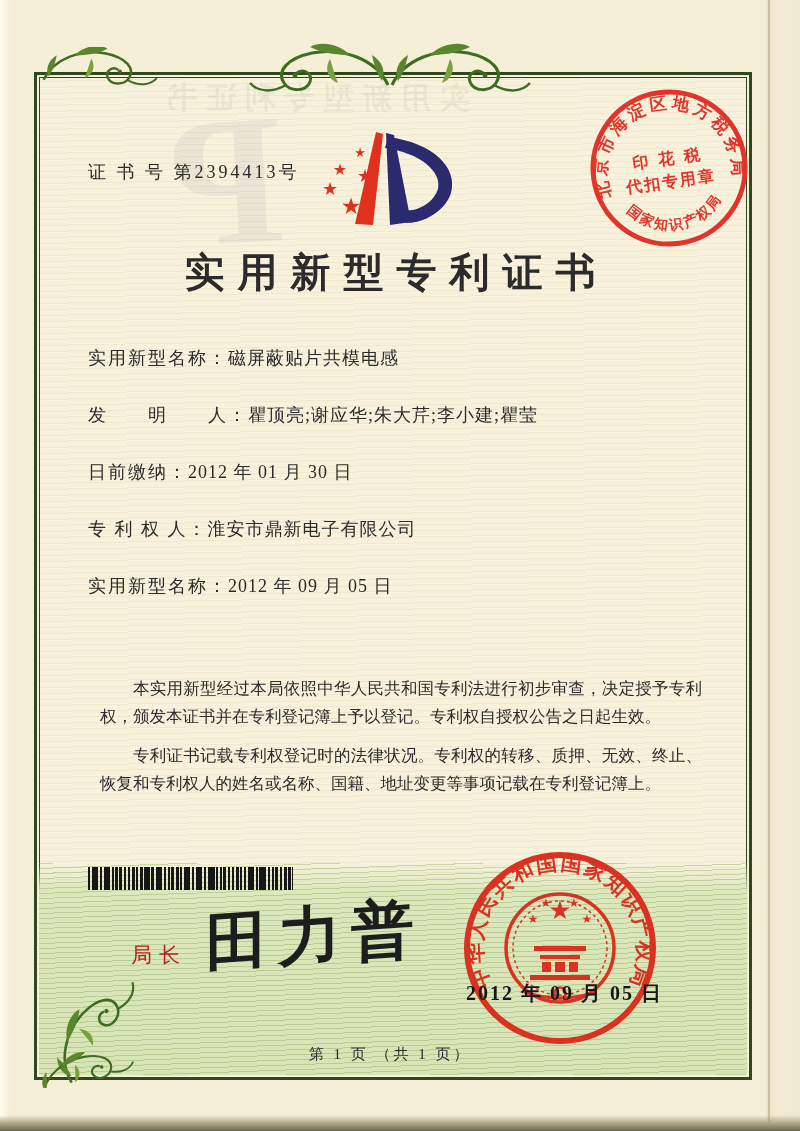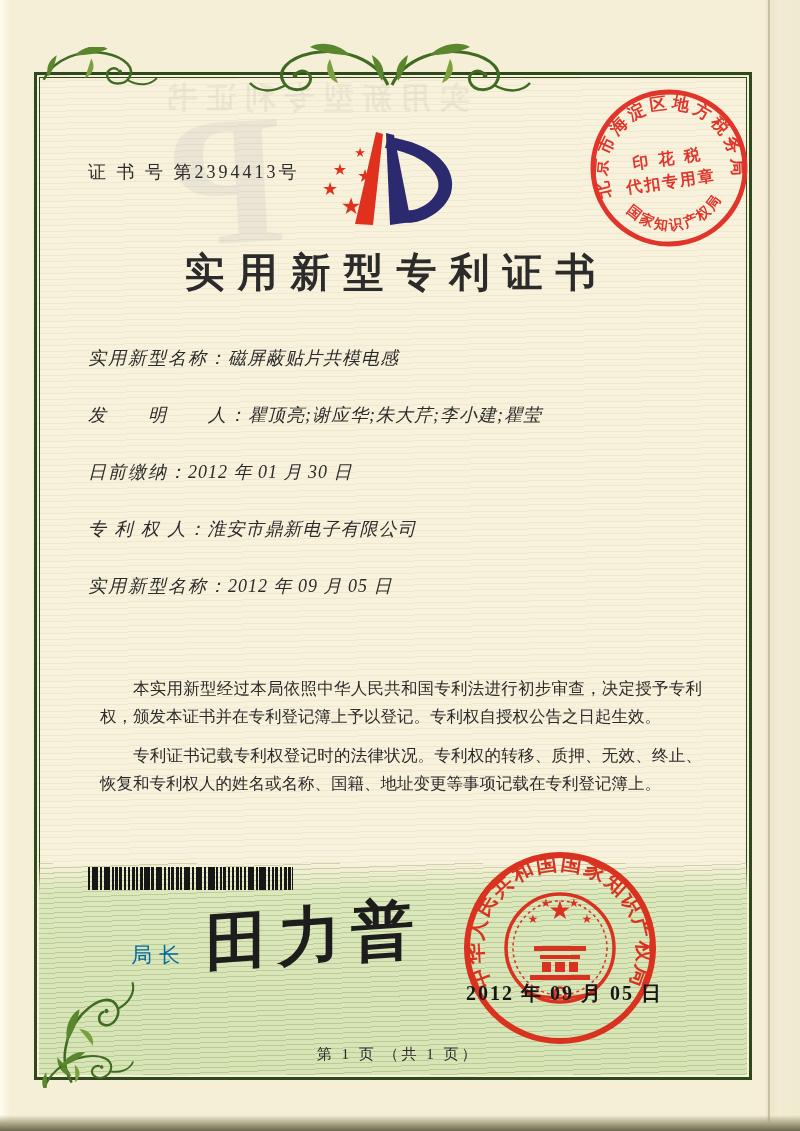--- a/index.html
+++ b/index.html
@@ -23,41 +23,41 @@
   .ghost-title{left:90px;top:78px;width:380px;font-size:30px;font-weight:bold;letter-spacing:9px;
                color:#555;opacity:.07;transform:scaleX(-1);filter:blur(.5px);}
   .ghost-p{left:170px;top:88px;font-size:185px;font-weight:bold;color:#2c2a6e;opacity:.06;
            transform:scaleX(-1) rotate(3deg);line-height:1;}
   
   .cert-no{left:88px;top:121px;font-size:18px;letter-spacing:3px;margin-top:39px;}
   .stamp-wrap{left:585px;top:84px;width:168px;height:168px;transform:rotate(-8deg);}
   .logo-wrap{left:303px;top:127px;width:186px;height:110px;}
   .title{left:34px;top:245px;width:712px;text-align:center;font-size:40px;font-weight:bold;letter-spacing:13px;text-indent:13px;}
   
-  .fields{left:88px;top:346px;width:620px;font-style:italic;}
+  .fields{left:88px;top:346px;width:620px;}
   .row{height:57px;font-size:18px;white-space:nowrap;}
   .row .lab{letter-spacing:2px;}
   .row .val{letter-spacing:1px;}
   
   .paras{left:88px;top:663px;width:626px;font-size:16.5px;line-height:27.6px;text-align:justify;}
   .paras p{margin:12px;text-indent:2em;}
   
   .barcode{left:88px;top:867px;width:205px;height:23px;
     background:
       repeating-linear-gradient(90deg,#161616 0 2px,rgba(0,0,0,0) 2px 4px),
       repeating-linear-gradient(90deg,#161616 0 1px,rgba(0,0,0,0) 1px 9px),
       repeating-linear-gradient(90deg,rgba(0,0,0,0) 0 5px,#161616 5px 8px,rgba(0,0,0,0) 8px 13px);}
   
-  .juzhang{left:131px;top:941px;font-size:21px;letter-spacing:7px;color:#0369a1;z-index:3;}
+  .juzhang{left:131px;top:941px;font-size:21px;letter-spacing:7px;color:#b91c1c;z-index:3;}
   .sig{left:205px;top:893px;font-size:63px;font-weight:bold;letter-spacing:10px;color:#1d1d1d;
        transform:rotate(-4deg) skewX(-4deg);z-index:3;}
   
   .seal-wrap{left:458px;top:846px;width:204px;height:204px;z-index:4;}
   .seal-date{left:466px;top:980px;font-size:20px;font-weight:bold;letter-spacing:2px;color:#161616;z-index:6;}
-  .footer{left:34px;top:1045px;width:712px;text-align:center;font-size:15px;letter-spacing:3px;z-index:3;padding-left:8px;}
+  .footer{left:34px;top:1045px;width:712px;text-align:center;font-size:15px;letter-spacing:3px;z-index:3;}
   .red{fill:#da3220;}
   svg text{font-family:"Liberation Serif","DejaVu Serif",serif;}
 </style>
 </head>
 <body>
 
 <div class="scan">
 
   <div class="abs frame">
     <div class="frame-inner"></div>

